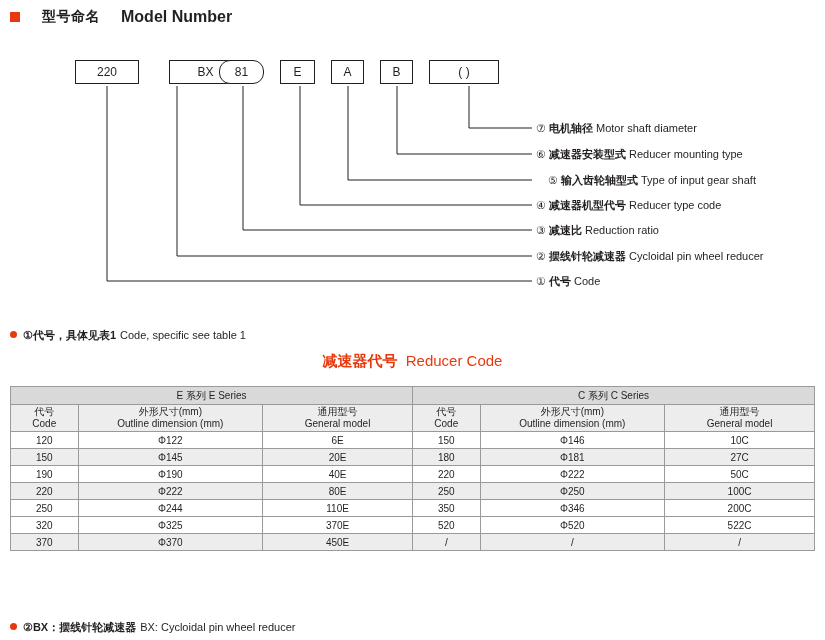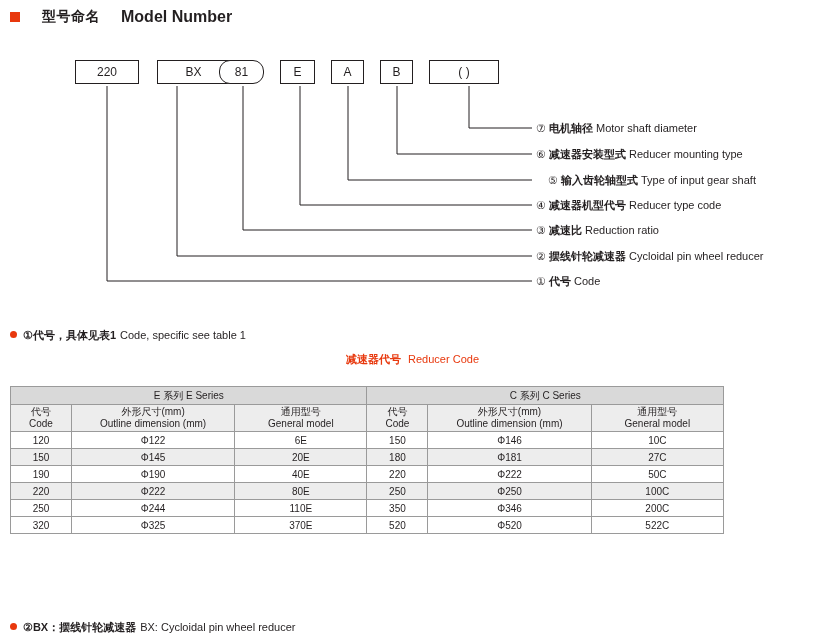--- a/index.html
+++ b/index.html
@@ -117,37 +117,37 @@
     margin-left: 4px;
   }
 
   
   .tbl-caption {
     position: absolute;
     left: 0;
     top: 352px;
     width: 825px;
     text-align: center;
-    font-size: 11px;
+    font-size: 15px;
   }
   .tbl-caption .cn {
     color: #e8380d;
     font-weight: bold;
   }
   .tbl-caption .en {
     color: #e8380d;
     margin-left: 4px;
   }
 
   
   table.reducer {
     position: absolute;
     left: 10px;
     top: 386px;
-    width: 714px;
+    width: 805px;
     border-collapse: collapse;
     font-size: 10px;
     color: #231f20;
   }
   table.reducer td, table.reducer th {
     border: 1px solid #9a9a9a;
     text-align: center;
     padding: 0;
     height: 16px;
     font-weight: normal;
@@ -193,21 +193,21 @@
     <path d="M 243 86 L 243 230 L 532 230"></path>
 
     <path d="M 177 86 L 177 256 L 532 256"></path>
 
     <path d="M 107 86 L 107 281 L 532 281"></path>
   </g>
 </svg>
 
 <div class="boxes">
   <div class="code-box" style="left:0px;width:64px;">220</div>
-  <div class="code-box" style="left:82px;width:73px;">BX</div>
+  <div class="code-box" style="left:94px;width:73px;">BX</div>
   <div class="code-box" style="left:144px;width:45px;border-radius:11px;">81</div>
   <div class="code-box" style="left:205px;width:35px;">E</div>
   <div class="code-box" style="left:256px;width:33px;">A</div>
   <div class="code-box" style="left:305px;width:33px;">B</div>
   <div class="code-box" style="left:354px;width:70px;">(    )</div>
 </div>
 
 <div class="legend-item" style="left:536px;top:121px;">
   <span class="num">⑦</span>
   <span class="cn">电机轴径</span>
@@ -336,20 +336,28 @@
       <td>200C</td>
     </tr>
     <tr>
       <td>320</td>
       <td>Φ325</td>
       <td>370E</td>
       <td>520</td>
       <td>Φ520</td>
       <td>522C</td>
     </tr>
+    <tr class="alt">
+      <td>370</td>
+      <td>Φ370</td>
+      <td>450E</td>
+      <td>/</td>
+      <td>/</td>
+      <td>/</td>
+    </tr>
   </tbody>
 </table>
 
 <div class="note" style="left:10px;top:620px;">
   <span class="dot"></span>
   <span class="cn">②</span>
   <span class="cn">BX：摆线针轮减速器</span>
   <span class="en">BX: Cycloidal pin wheel reducer</span>
 </div>
 

